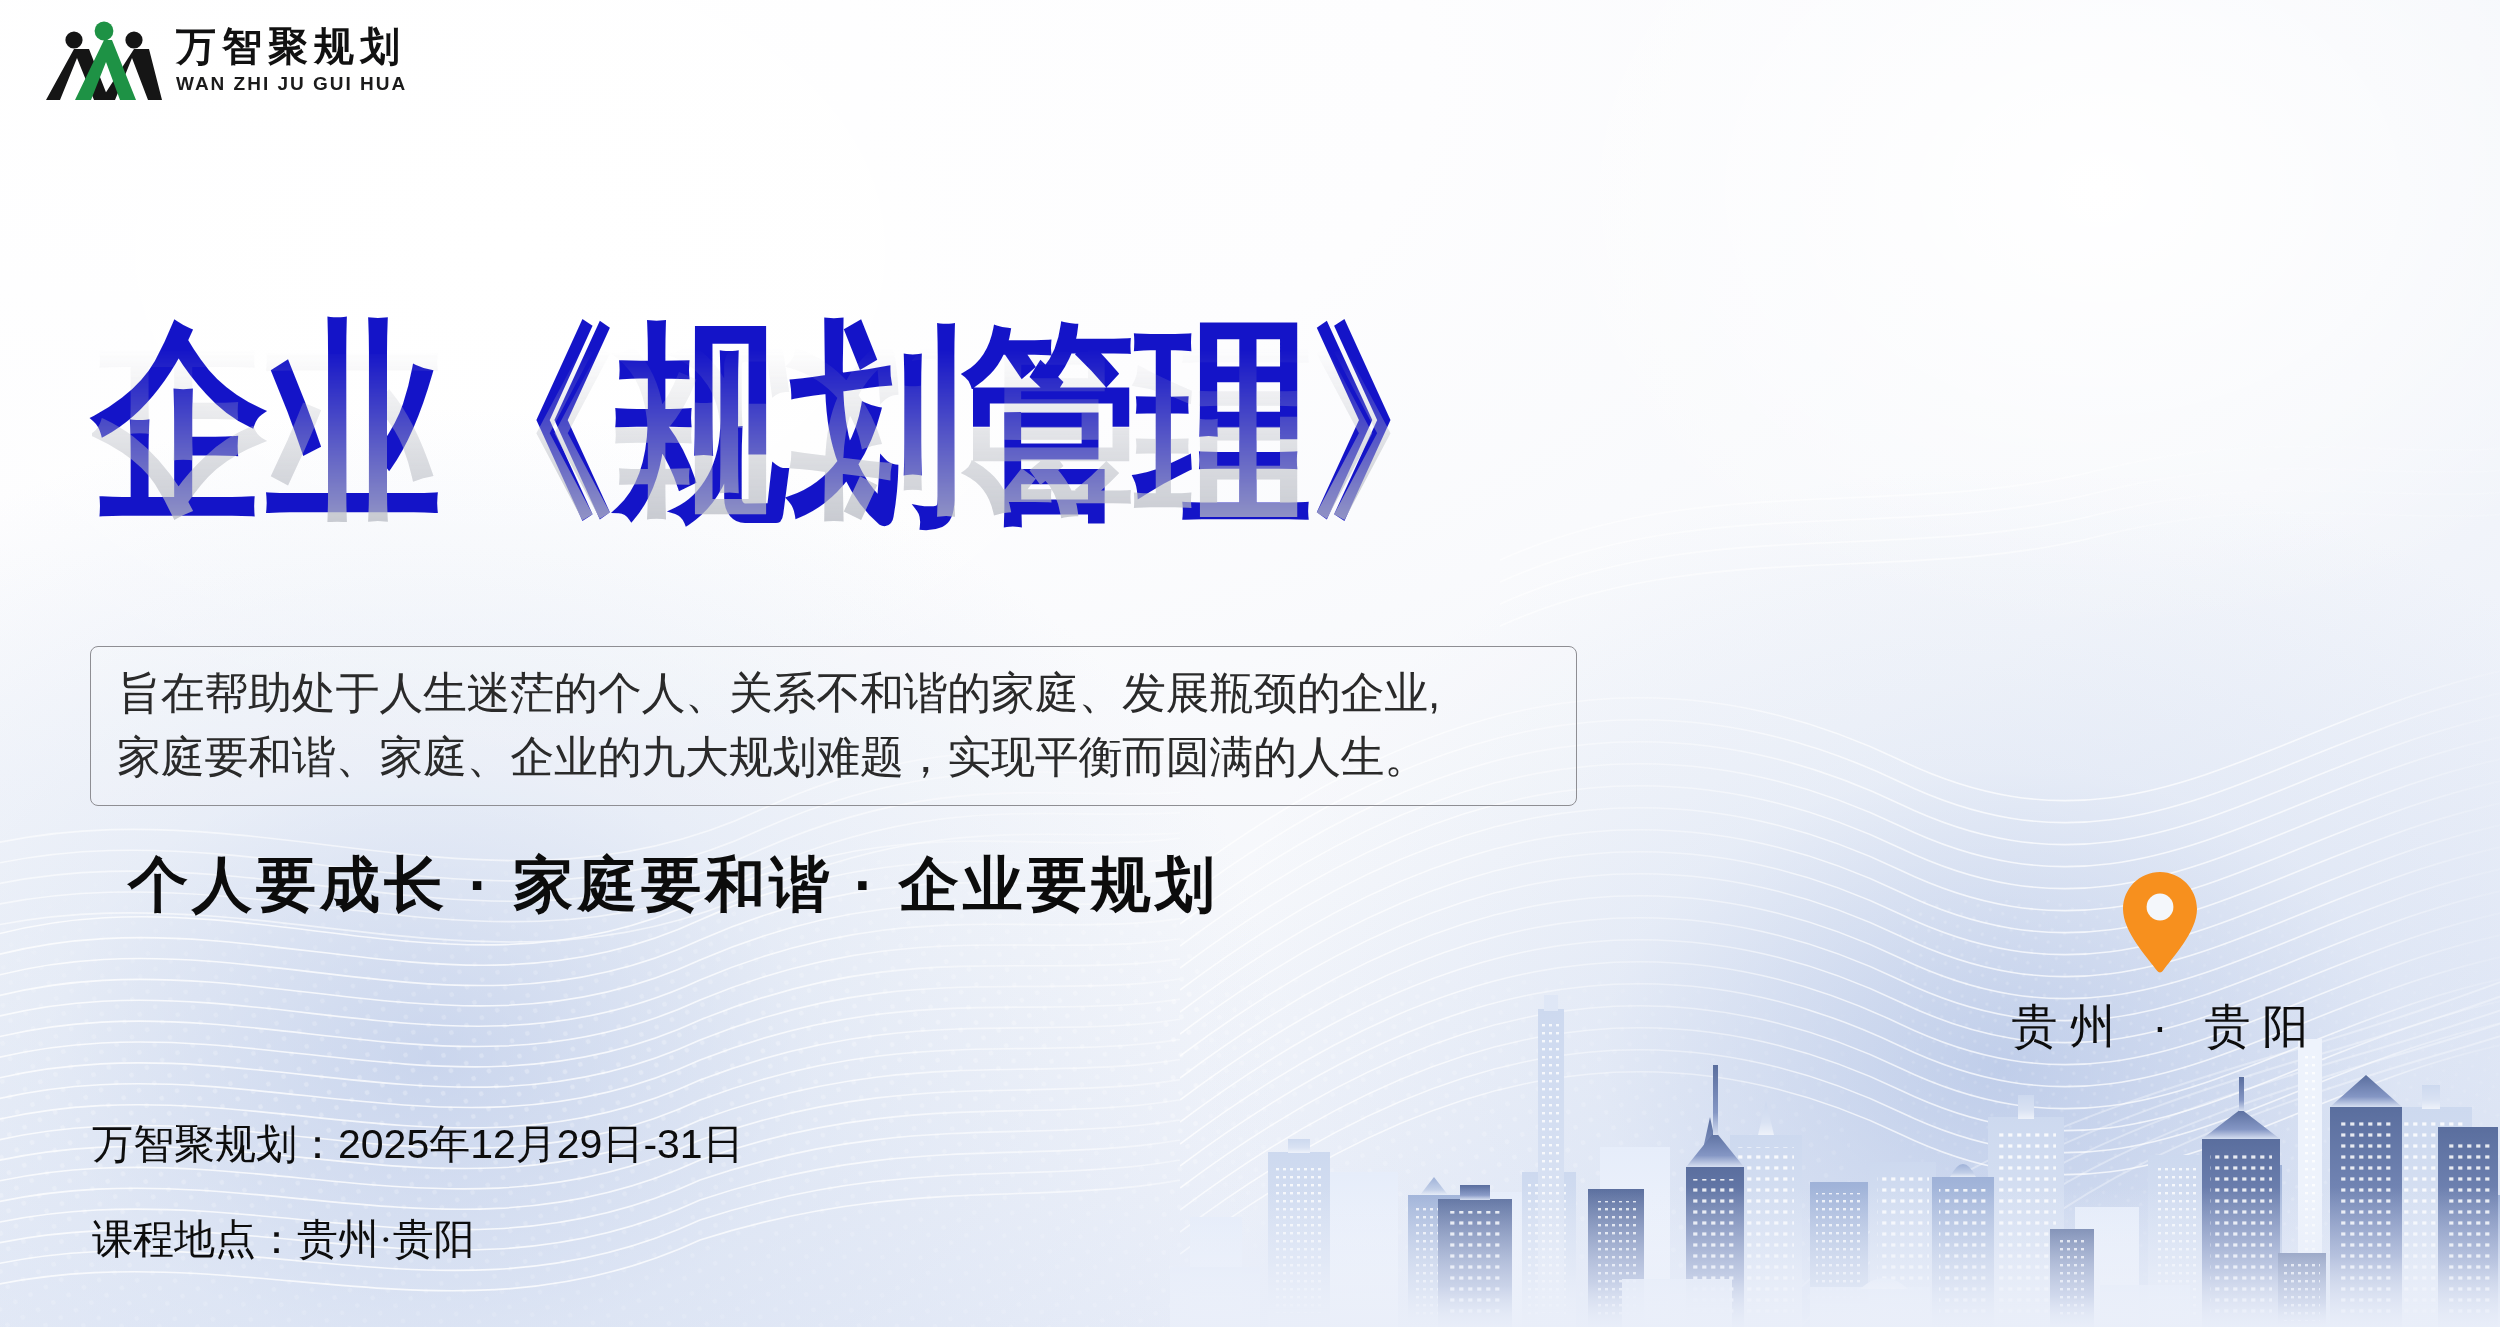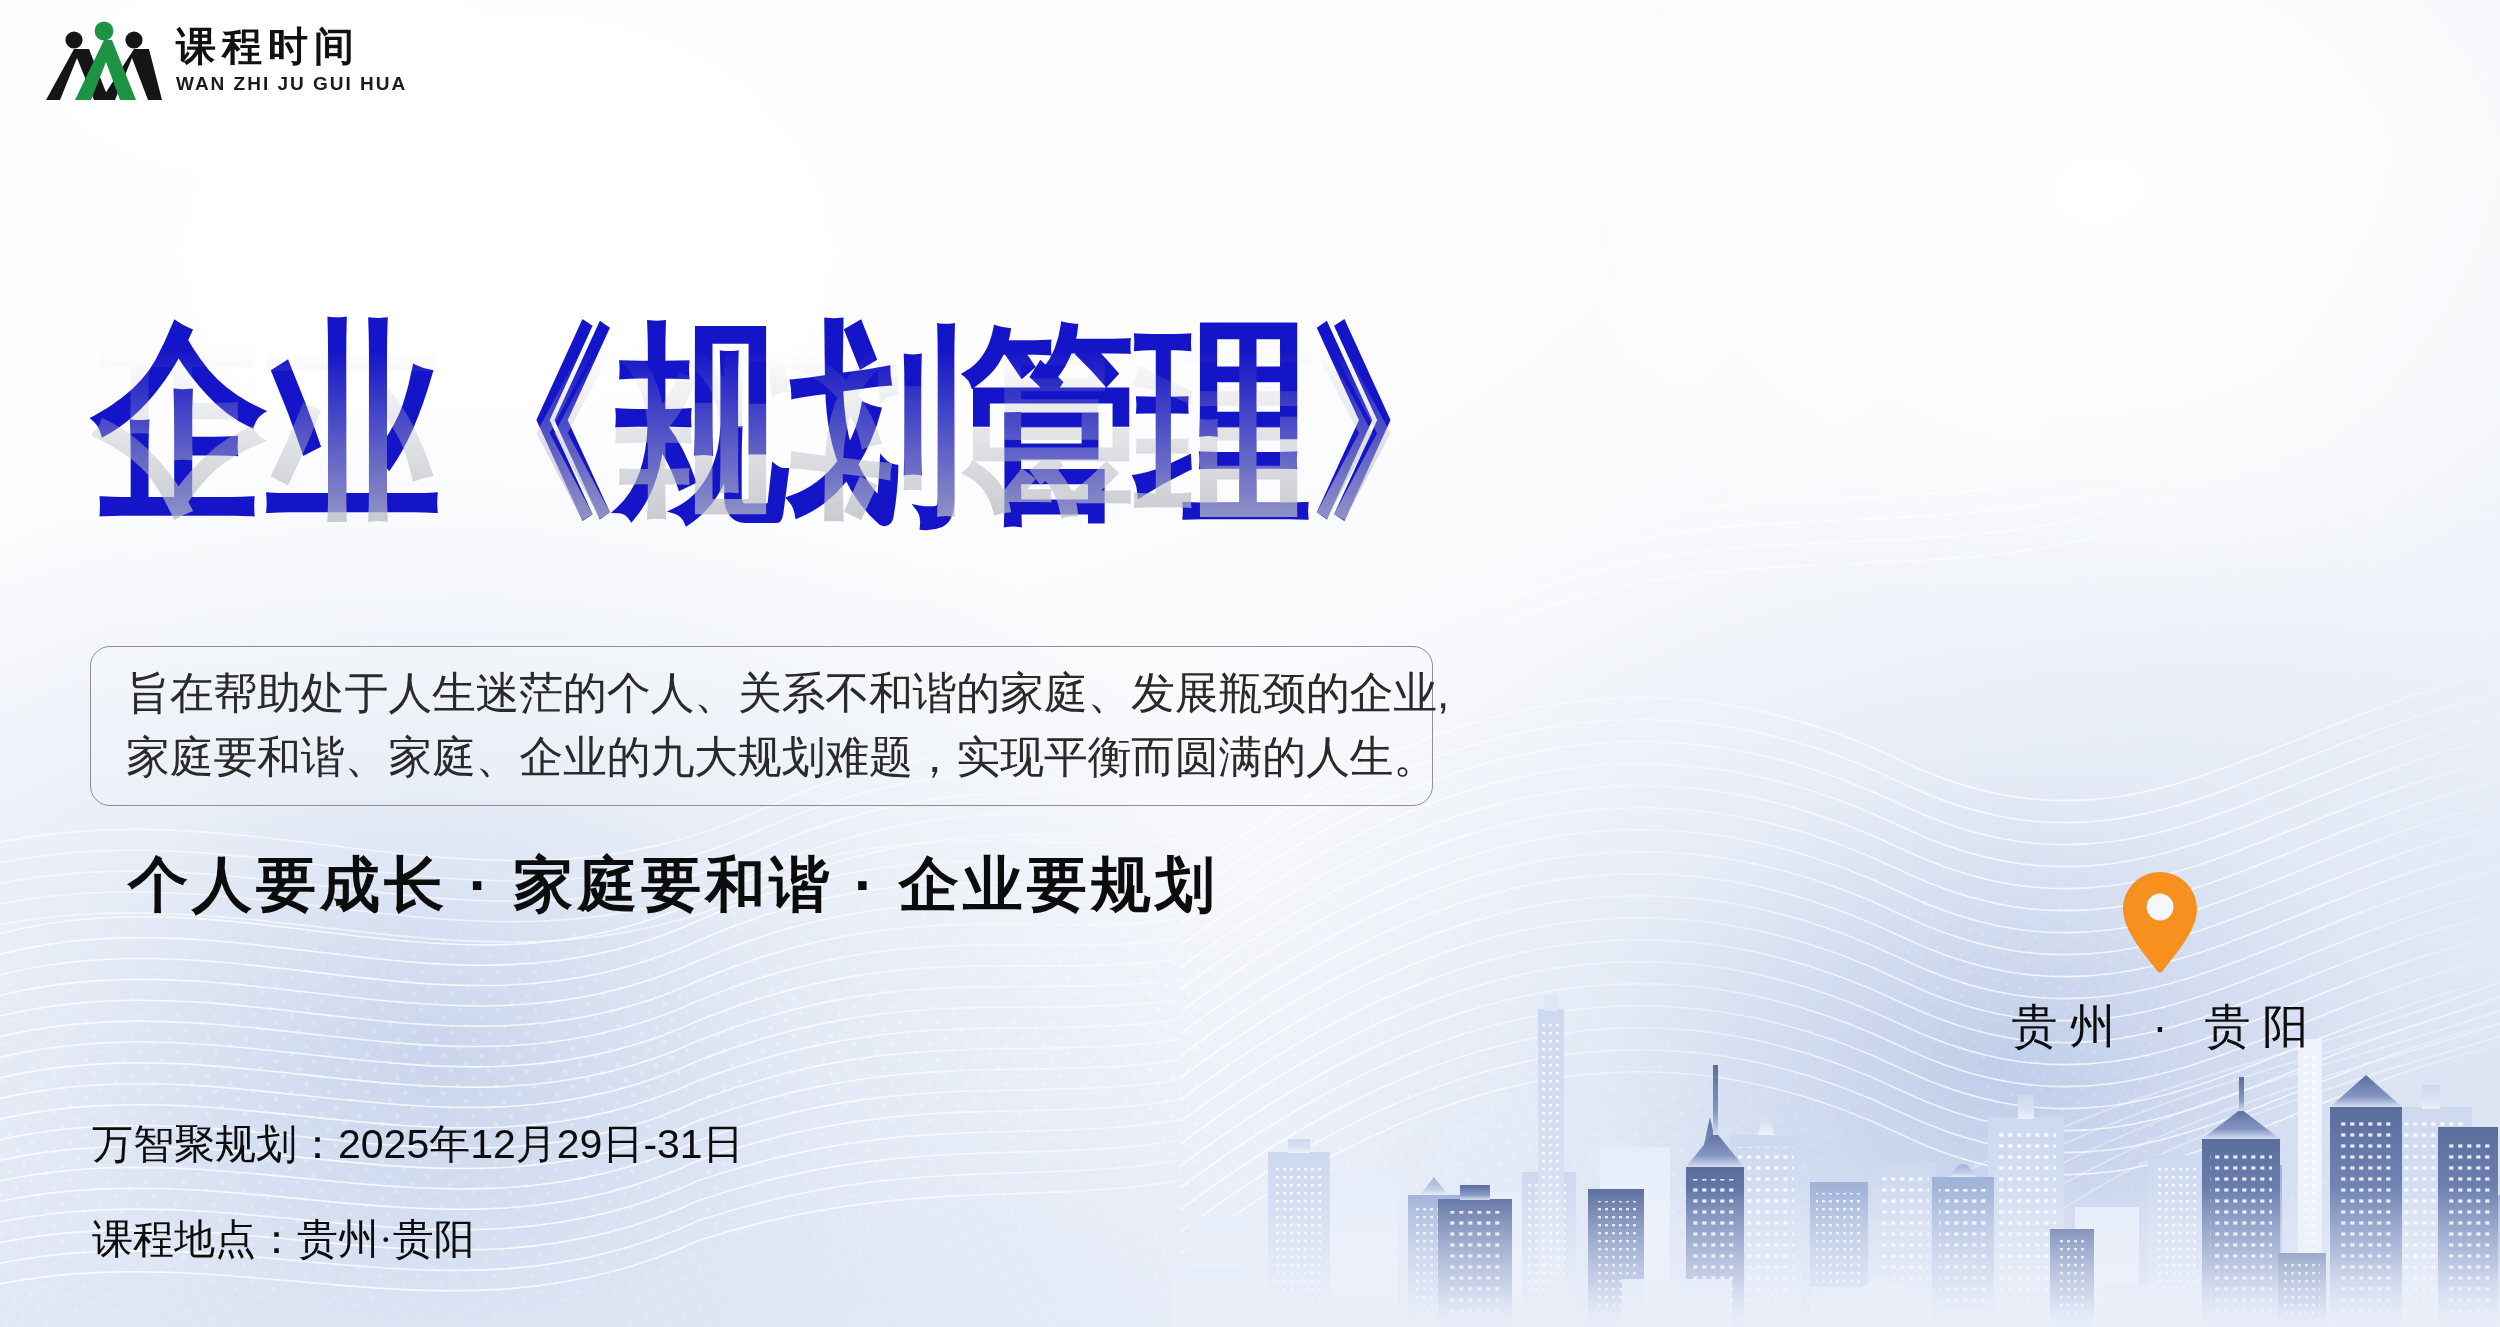--- a/index.html
+++ b/index.html
@@ -61,23 +61,23 @@
     font-size:176px;font-weight:700;letter-spacing:-2px;line-height:1;white-space:nowrap;
     color:#b9bcc4;
     transform:scaleY(-1.05);transform-origin:left top;
     -webkit-mask-image:linear-gradient(to top,rgba(0,0,0,0) 6%,rgba(0,0,0,.55) 62%,rgba(0,0,0,.9) 100%);
     mask-image:linear-gradient(to top,rgba(0,0,0,0) 6%,rgba(0,0,0,.55) 62%,rgba(0,0,0,.9) 100%);
     opacity:.85;
   }
 
   
   .desc-box{
-    position:absolute;left:90px;top:646px;width:1343px;box-sizing:border-box;
-    border:1.6px solid #8e8e93;border-radius:20px;
-    padding:14px 24px 16px 35px;
+    position:absolute;left:90px;top:646px;width:1487px;box-sizing:border-box;
+    border:1.6px solid #8e8e93;border-radius:8px;
+    padding:14px 24px 16px 26px;
     background:rgba(255,255,255,0.10);
   }
   .desc-line{
     font-family:"Liberation Sans","DejaVu Sans",sans-serif;
     font-size:44px;line-height:1.46;color:#2a2a2a;white-space:nowrap;
     letter-spacing:-0.3px;
   }
 
   
   .slogan{
@@ -368,21 +368,21 @@
       <circle cx="28" cy="22" r="8.6" fill="#151515"></circle>
       <path d="M28,31 L43,31 L63,82 L48,82 L31,40 L14,82 L0,82 Z" fill="#151515"></path>
 
       <circle cx="88" cy="22" r="8.6" fill="#151515"></circle>
       <path d="M88,31 L103,31 L116,82 L102,82 L86,40 L69,82 L55,82 Z" fill="#151515"></path>
 
       <circle cx="58" cy="13" r="9.4" fill="#1E9245"></circle>
       <path d="M58,22 L66,22 L90,82 L74,82 L60,44 L45,82 L29,82 Z" fill="#1E9245"></path>
     </svg>
     <div class="logo-words">
-      <div class="logo-cn">课程时间</div>
+      <div class="logo-cn">万智聚规划</div>
       <div class="logo-en">WAN ZHI JU GUI HUA</div>
     </div>
   </div>
 
   <div class="title-wrap">
     <div class="title">企业《规划管理》</div>
     <div class="title-reflection" aria-hidden="true">企业《规划管理》</div>
   </div>
 
   <div class="desc-box">

